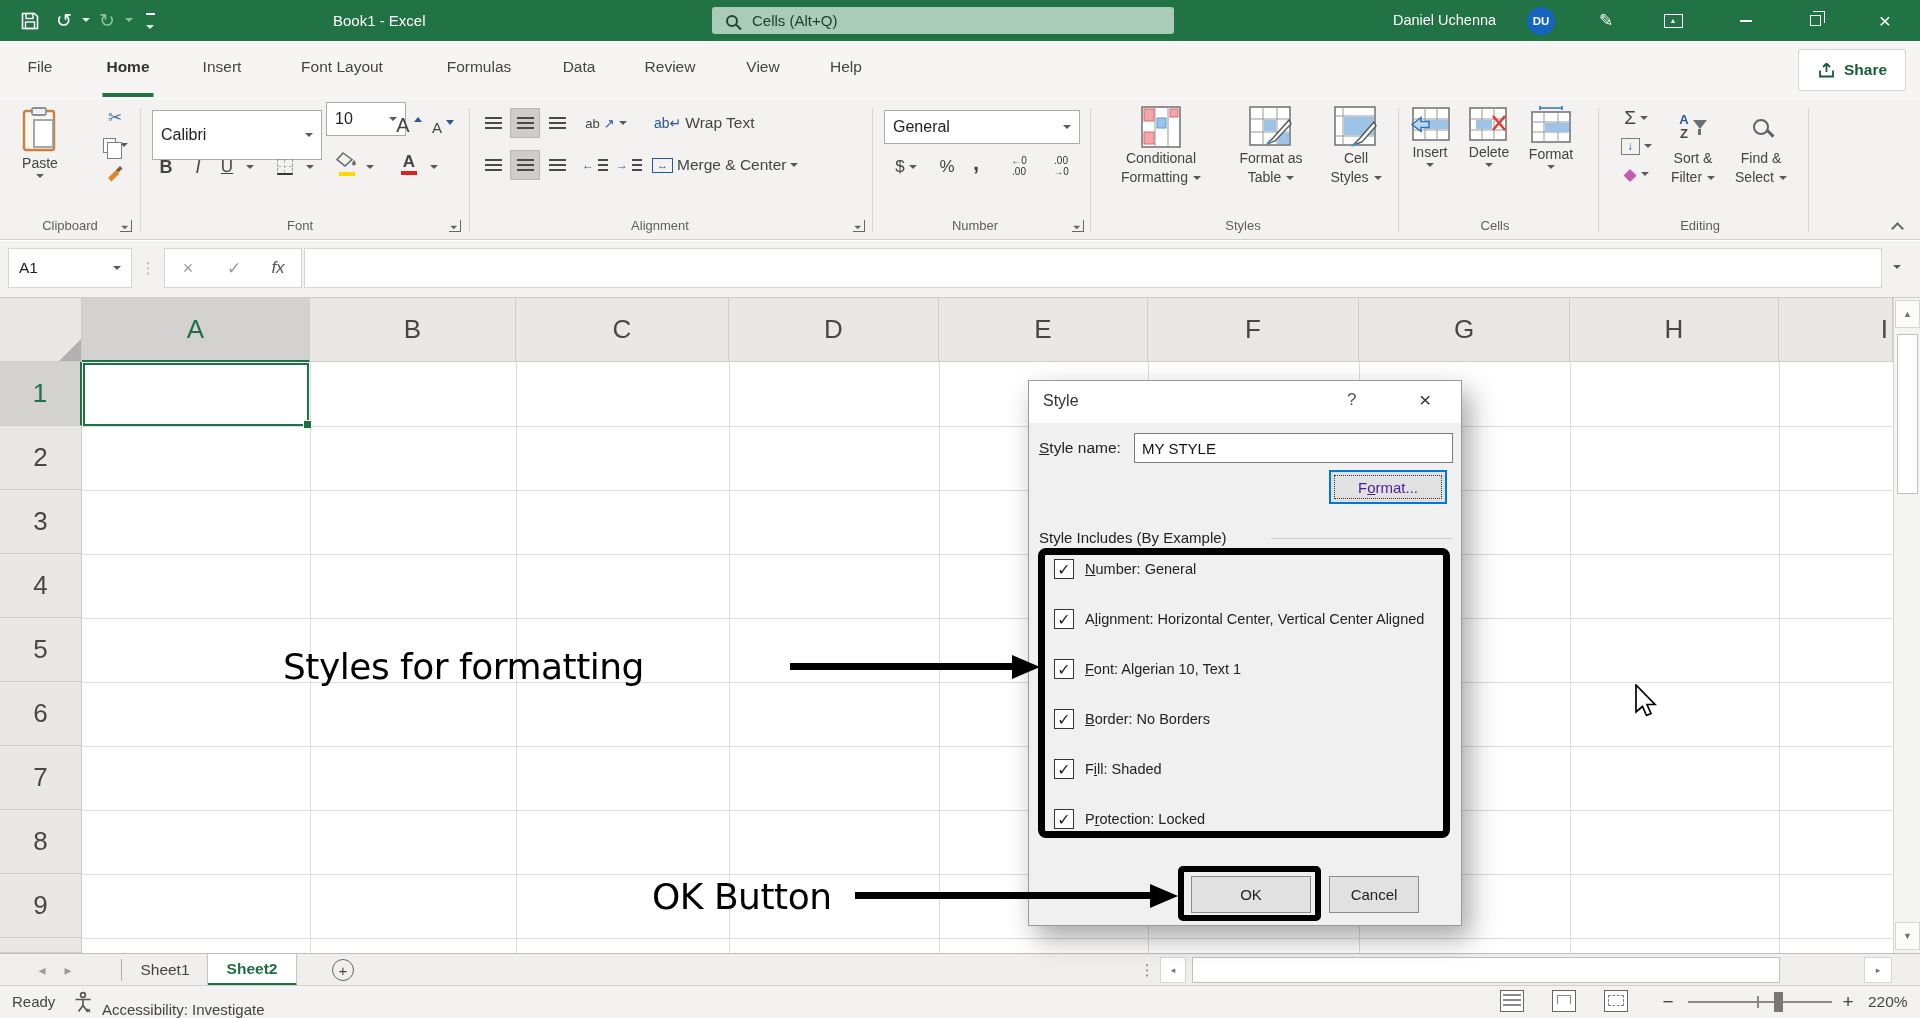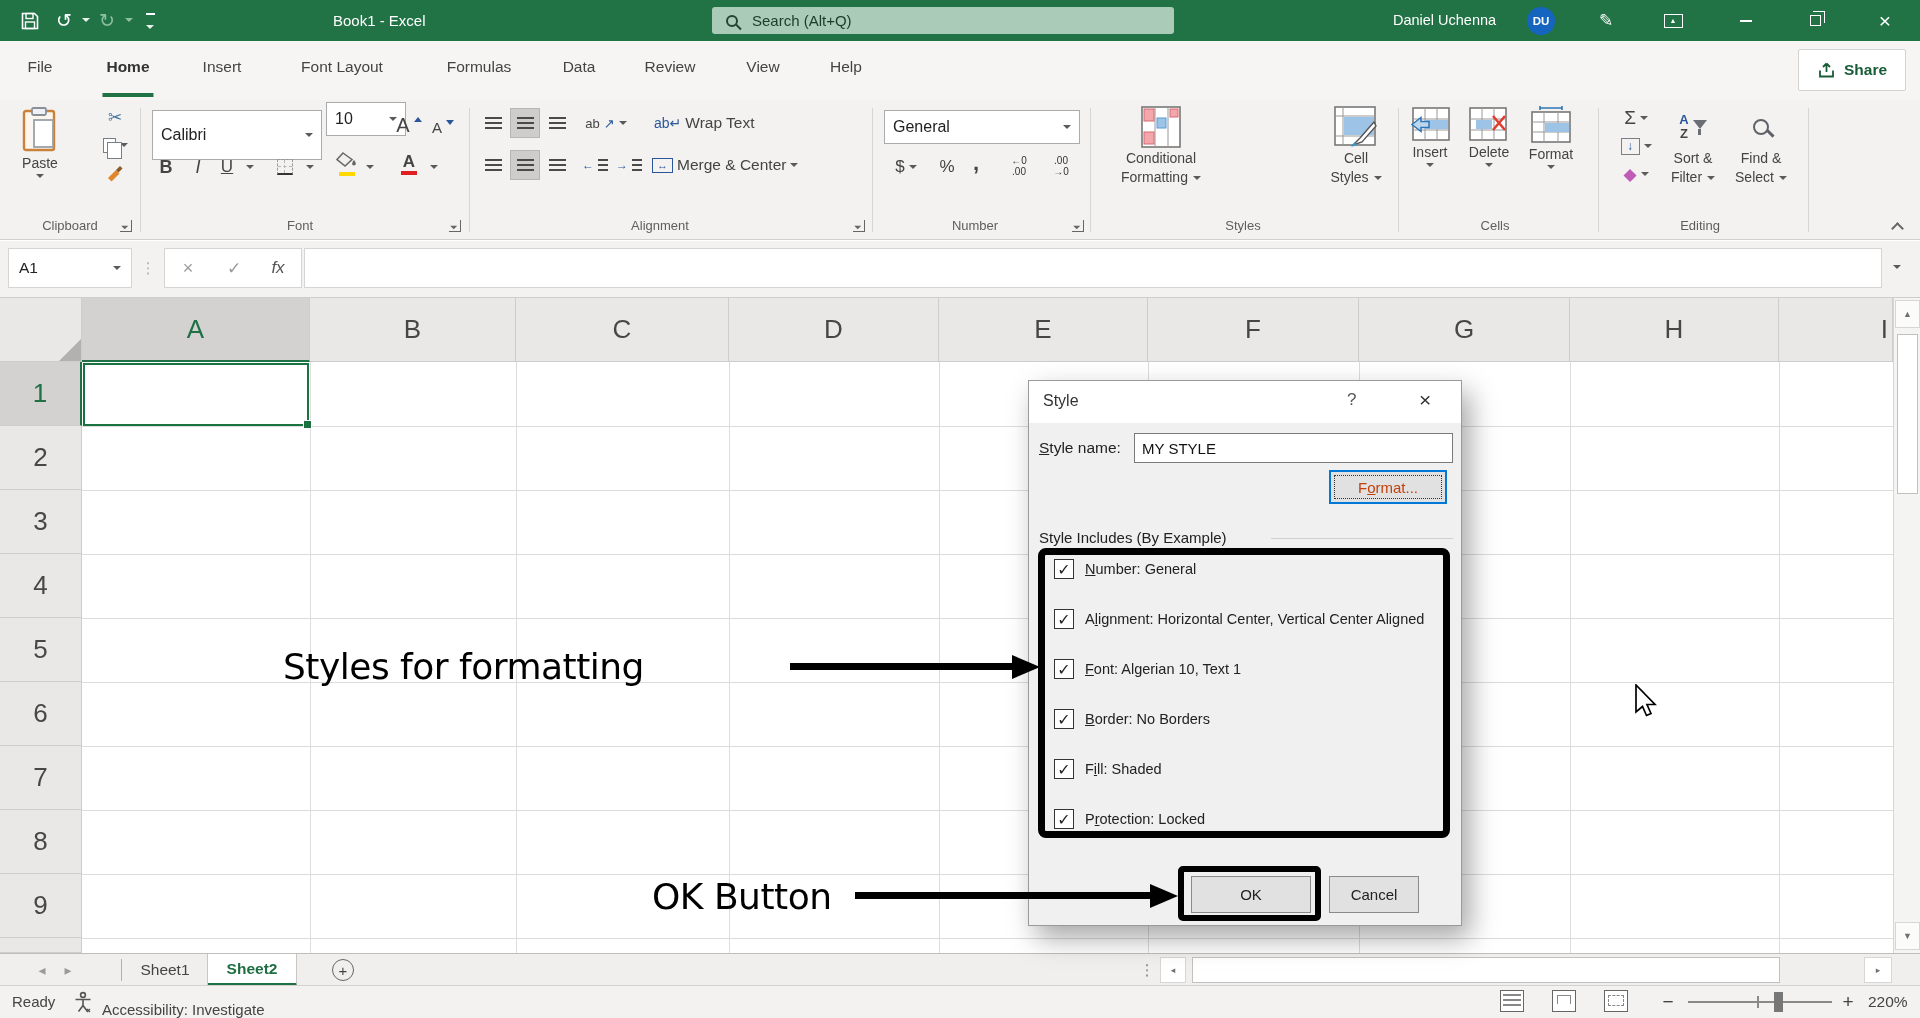--- a/index.html
+++ b/index.html
@@ -99,21 +99,21 @@
         <span>↻</span>
       </div>
     <span class="a cd" style="left:125px;top:18px;border-top-color:#8fbfa2"></span>
     <div class="a" style="left:146px;top:13px;width:14px;height:16px">
       <div class="winline" style="width:9px"></div>
       <span class="cd cdw" style="margin-top:3px"></span>
     </div>
     <div class="a" style="left:333px;top:0;height:41px;line-height:41px;font-size:15px;color:#fff">Book1  -  Excel</div>
     <div class="a searchpill" style="left:712px;top:7px;width:462px;height:27px">
       <span class="mag"></span>
-      <span>Search (Alt+Q)</span>
+      <span>Cells (Alt+Q)</span>
     </div>
     <div class="a" style="left:1372px;top:0;width:145px;height:41px;line-height:41px;font-size:14.5px;color:#fff;text-align:center">Daniel Uchenna</div>
     <div class="a avatar" style="left:1527px;top:7px;width:28px;height:28px">DU</div>
     <div class="a tbtn" style="left:1590px;top:5px;width:32px;height:31px;font-size:17px">
         <span>✎</span>
       </div>
     <div class="a tbtn" style="left:1654px;top:8px;width:38px;height:26px">
       <span style="display:inline-flex;align-items:flex-start;justify-content:center;width:19px;height:14px;border:1.5px solid #fff">
           <span style="color:#fff;font-size:7px;line-height:11px">▲</span>
         </span>
@@ -295,20 +295,38 @@
           <line x1="14" y1="1" x2="14" y2="41" stroke="#999"></line>
           <line x1="27" y1="1" x2="27" y2="41" stroke="#999"></line>
           <rect x="3" y="3" width="10" height="12" fill="#f4a7ab" stroke="#d86a70"></rect>
           <rect x="3" y="26" width="10" height="12" fill="#f4a7ab" stroke="#d86a70"></rect>
           <rect x="16" y="12" width="9" height="10" fill="#9dc3e6" stroke="#5b9bd5"></rect>
           <rect x="29" y="3" width="8" height="8" fill="#f4a7ab" stroke="#d86a70"></rect>
         </svg>
       <div class="bl">Conditional</div>
       <div class="bl">
           <span>Formatting</span>
+          <span class="cd"></span>
+        </div>
+    </div>
+    <div class="a bigbtn" style="left:1228px;top:2px;width:86px;height:96px">
+      <svg width="44" height="42" viewBox="0 0 44 42">
+          <rect x="1" y="1" width="40" height="38" fill="#fff" stroke="#777" stroke-width="1.6"></rect>
+          <line x1="1" y1="13" x2="41" y2="13" stroke="#999"></line>
+          <line x1="1" y1="26" x2="41" y2="26" stroke="#999"></line>
+          <line x1="14" y1="1" x2="14" y2="39" stroke="#999"></line>
+          <line x1="28" y1="1" x2="28" y2="39" stroke="#999"></line>
+          <rect x="15" y="14" width="12" height="11" fill="#9dc3e6"></rect>
+          <rect x="29" y="27" width="11" height="11" fill="#9dc3e6"></rect>
+          <path d="M40 14 L24 32 l-6 6 8-3 16-17 z" fill="#fff" stroke="#555" stroke-width="1.4"></path>
+          <path d="M20 34 l-3 5 5-2 z" fill="#2e9bd6"></path>
+        </svg>
+      <div class="bl">Format as</div>
+      <div class="bl">
+          <span>Table</span>
           <span class="cd"></span>
         </div>
     </div>
     <div class="a bigbtn" style="left:1316px;top:2px;width:80px;height:96px">
       <svg width="44" height="42" viewBox="0 0 44 42">
           <rect x="1" y="1" width="40" height="38" fill="#fff" stroke="#777" stroke-width="1.6"></rect>
           <line x1="9" y1="1" x2="9" y2="39" stroke="#999"></line>
           <line x1="1" y1="10" x2="41" y2="10" stroke="#999"></line>
           <line x1="1" y1="30" x2="41" y2="30" stroke="#999"></line>
           <rect x="10" y="11" width="30" height="18" fill="#9dc3e6"></rect>
@@ -492,21 +510,21 @@
   <div class="a dialog">
     <div class="dlgtitle">
       <span class="a" style="left:14px;top:11px;font-size:16px;color:#333">Style</span>
       <span class="a" style="left:318px;top:9px;font-size:17px;color:#555">?</span>
       <span class="a" style="left:390px;top:7px;font-size:21px;color:#333">×</span>
     </div>
     <div class="a" style="left:10px;top:58px;font-size:15.5px;color:#222"><span class="u">S</span><span>tyle name:</span></div>
     <div class="a" style="left:105px;top:52px;width:319px;height:30px;background:#fff;border:1px solid #7a7a7a;display:flex;align-items:center;padding:0 7px;font-size:15px;color:#111">
         <span>MY STYLE</span>
       </div>
-    <div class="a" style="left:300px;top:89px;width:118px;height:34px;background:#e1e1e1;border:2px solid #0078d7;outline:1px dotted #333;outline-offset:-6px;display:flex;align-items:center;justify-content:center;font-size:15px;color:#c2410c">
+    <div class="a" style="left:300px;top:89px;width:118px;height:34px;background:#e1e1e1;border:2px solid #0078d7;outline:1px dotted #333;outline-offset:-6px;display:flex;align-items:center;justify-content:center;font-size:15px;color:#4c1d95">
       <span><span>F</span><span class="u">o</span><span>rmat...</span></span>
     </div>
     <div class="a" style="left:10px;top:148px;font-size:15px;color:#222">Style Includes (By Example)</div>
     <div class="a" style="left:242px;top:157px;width:182px;height:1px;background:#cfcfcf"></div>
 
     <div class="a cbrow" style="left:25px;top:177px">
       <span class="cb">
           <span>✓</span>
         </span>
       <span><span></span><span class="u">N</span><span>umber: General</span></span>

